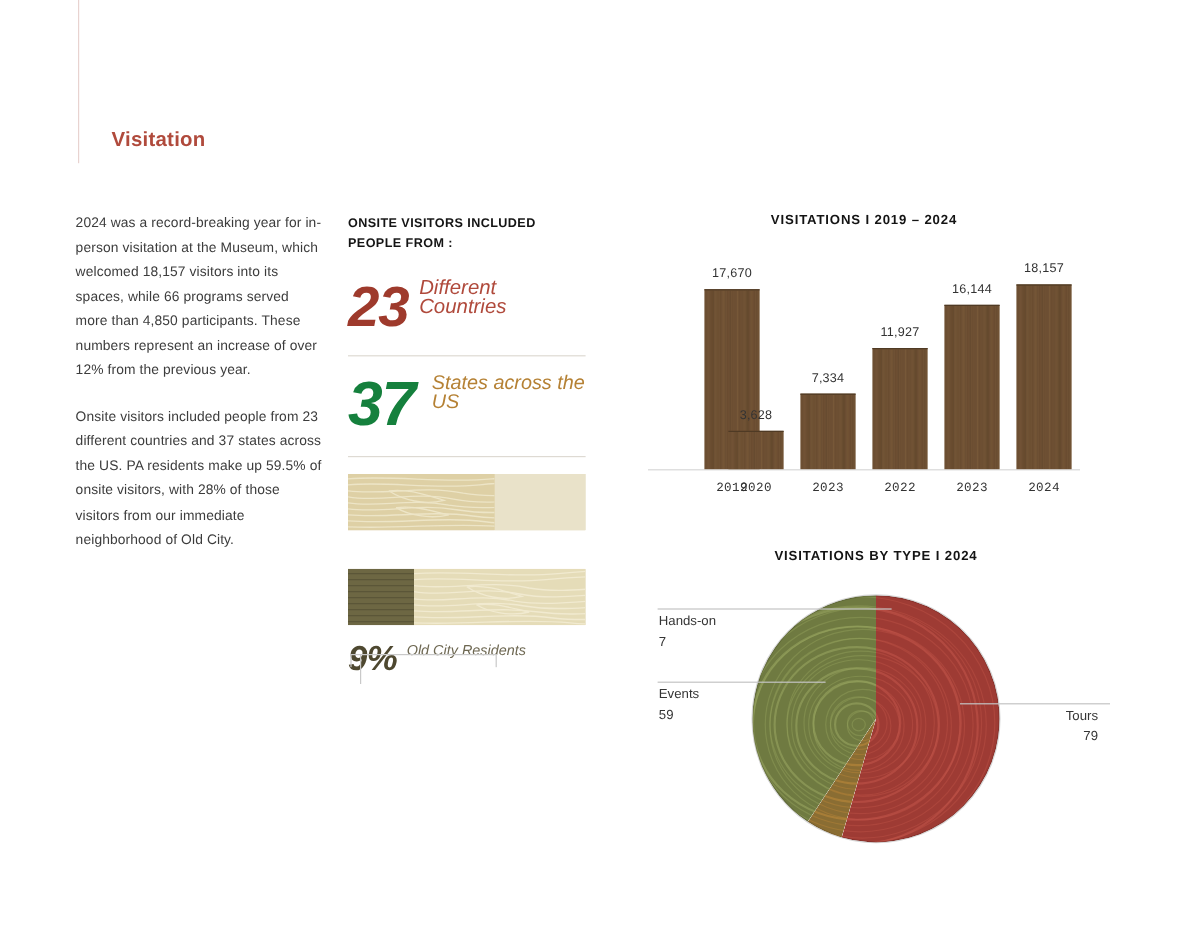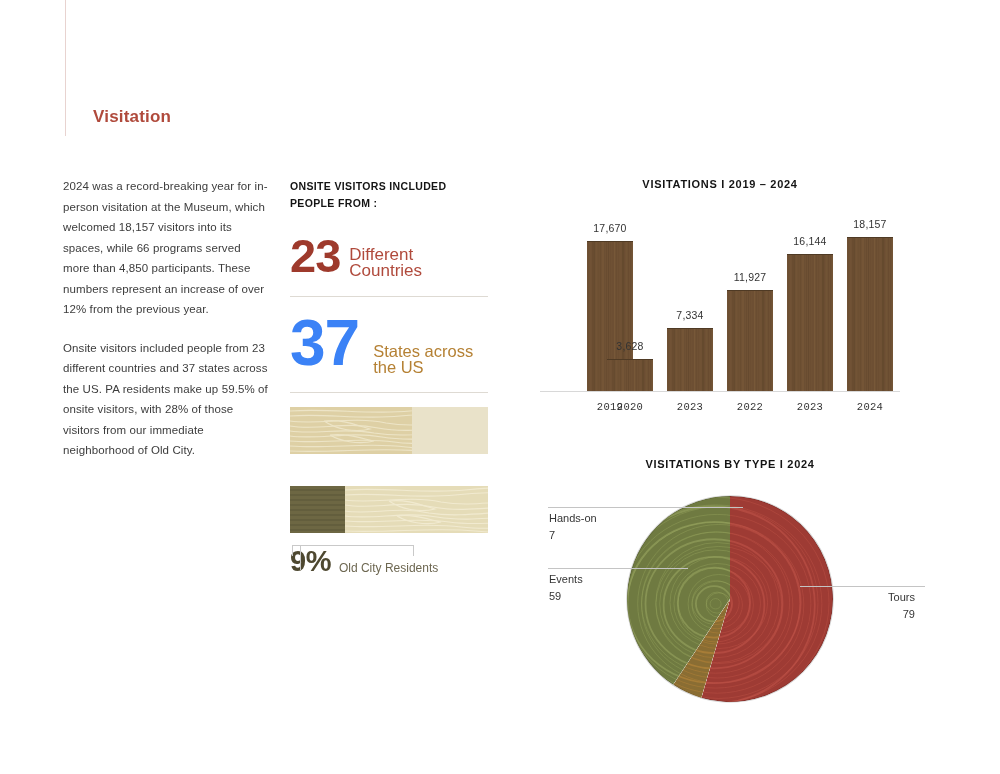--- a/index.html
+++ b/index.html
@@ -38,35 +38,35 @@
     letter-spacing:.1px;
   }
 
   
   .mid-col{position:absolute;left:290px;top:178px;width:200px;}
   .mid-head{
     font-size:10.5px;font-weight:700;letter-spacing:.35px;
     color:#141414;line-height:17px;text-transform:uppercase;
     margin-bottom:20px;
   }
-  .stat-row{display:flex;align-items:flex-end;}
+  .stat-row{display:flex;align-items:flex-start;font-style:italic;}
   .stat-num{
     font-weight:700;
     line-height:1;
     letter-spacing:-1px;
   }
   .stat-lbl{line-height:16px;}
   .stat-div{
     height:1px;background:#dedad3;margin:17px 0 14px 0;width:198px;
   }
 
   .s-countries .stat-num{font-size:47px;color:#9e3a2c;}
   .s-countries .stat-lbl{font-size:17px;color:#b04a3c;margin-left:9px;}
 
-  .s-states .stat-num{font-size:64px;color:#3b82f6;}
+  .s-states .stat-num{font-size:52px;color:#15803d;}
   .s-states .stat-lbl{font-size:16.5px;color:#b58134;margin-left:14px;}
 
   .s-pa .stat-num{font-size:29px;color:#8d8146;letter-spacing:-.5px;}
   .s-pa .stat-lbl{font-size:12px;color:#8d8146;margin-left:8px;line-height:15px;}
 
   .s-oc .stat-num{font-size:29px;color:#4e4830;letter-spacing:-.5px;}
   .s-oc .stat-lbl{font-size:12px;color:#6d6751;margin-left:8px;line-height:15px;}
 
   
   .woodbar{position:relative;height:47px;width:198px;overflow:hidden;}

